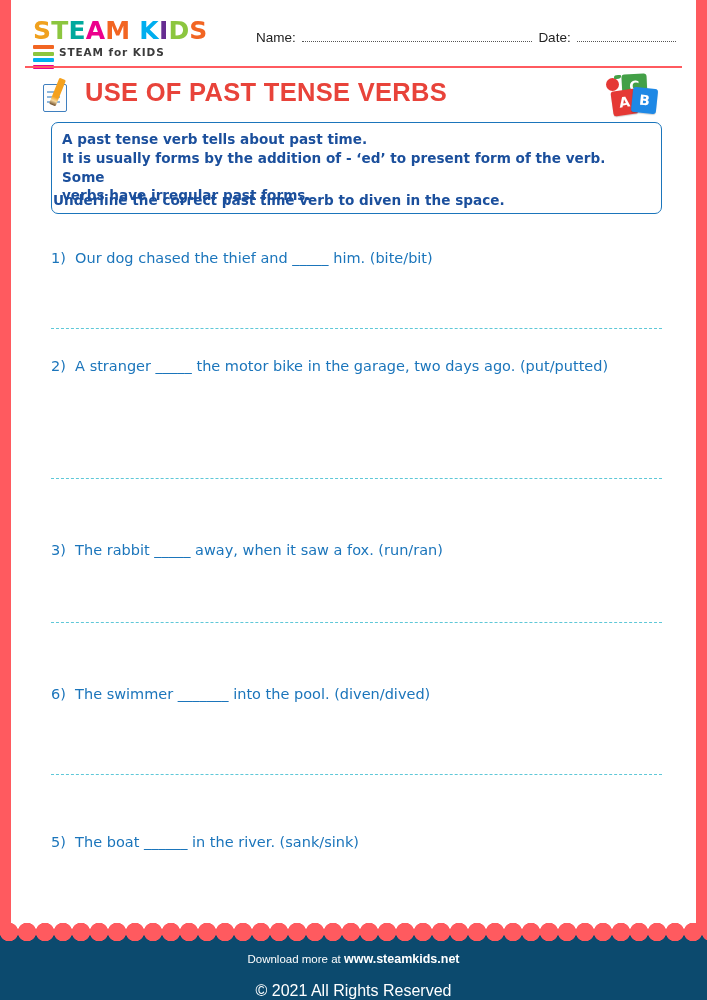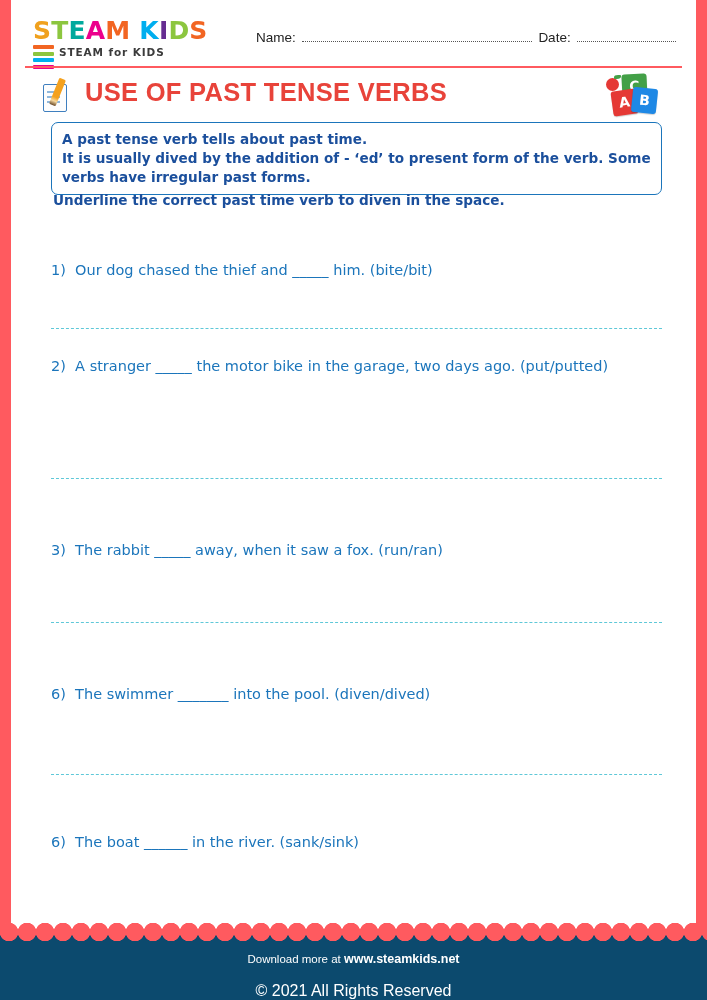--- a/index.html
+++ b/index.html
@@ -332,45 +332,45 @@
         <div class="apple"></div>
         <div class="apple-leaf"></div>
         <div class="blk blk-c">C</div>
         <div class="blk blk-a">A</div>
         <div class="blk blk-b">B</div>
       </div>
     </div>
 
     <div class="instr-box">
       <div class="instr-line">A past tense verb tells about past time.</div>
-      <div class="instr-line">It is usually dived by the addition of - ‘ed’ to present form of the verb. Some</div>
+      <div class="instr-line">It is usually forms by the addition of - ‘ed’ to present form of the verb. Some</div>
       <div class="instr-line">verbs have irregular past forms.</div>
     </div>
 
     <div class="directive">Underline the correct past time verb to diven in the space.</div>
 
     <div class="questions" id="questions" style="position: absolute; height: 640px;">
         <div class="q-item">
-          <div class="q-text" style="position: absolute; left: 0px; top: 12px;">1)  Our dog chased the thief and _____ him. (bite/bit)</div>
+          <div class="q-text" style="position: absolute; left: 0px; top: 0px;">1)  Our dog chased the thief and _____ him. (bite/bit)</div>
           <div class="dash-sep" style="position: absolute; left: 0px; right: 0px; top: 78px;"></div>
         </div>
         <div class="q-item">
           <div class="q-text" style="position: absolute; left: 0px; top: 108px;">2)  A stranger _____ the motor bike in the garage, two days ago. (put/putted)</div>
           <div class="dash-sep" style="position: absolute; left: 0px; right: 0px; top: 228px;"></div>
         </div>
         <div class="q-item">
           <div class="q-text" style="position: absolute; left: 0px; top: 292px;">3)  The rabbit _____ away, when it saw a fox. (run/ran)</div>
           <div class="dash-sep" style="position: absolute; left: 0px; right: 0px; top: 372px;"></div>
         </div>
         <div class="q-item">
           <div class="q-text" style="position: absolute; left: 0px; top: 436px;">6)  The swimmer _______ into the pool. (diven/dived)</div>
           <div class="dash-sep" style="position: absolute; left: 0px; right: 0px; top: 524px;"></div>
         </div>
         <div class="q-item">
-          <div class="q-text" style="position: absolute; left: 0px; top: 584px;">6)  The boat ______ in the river. (sank/sink)</div>
+          <div class="q-text" style="position: absolute; left: 0px; top: 584px;">5)  The boat ______ in the river. (sank/sink)</div>
         </div>
       </div>
 
   </div>
 
   <div class="footer">
     <div class="scallops"></div>
     <div class="footer-line1">
       <span>Download more at </span><b>www.steamkids.net</b>
     </div>

